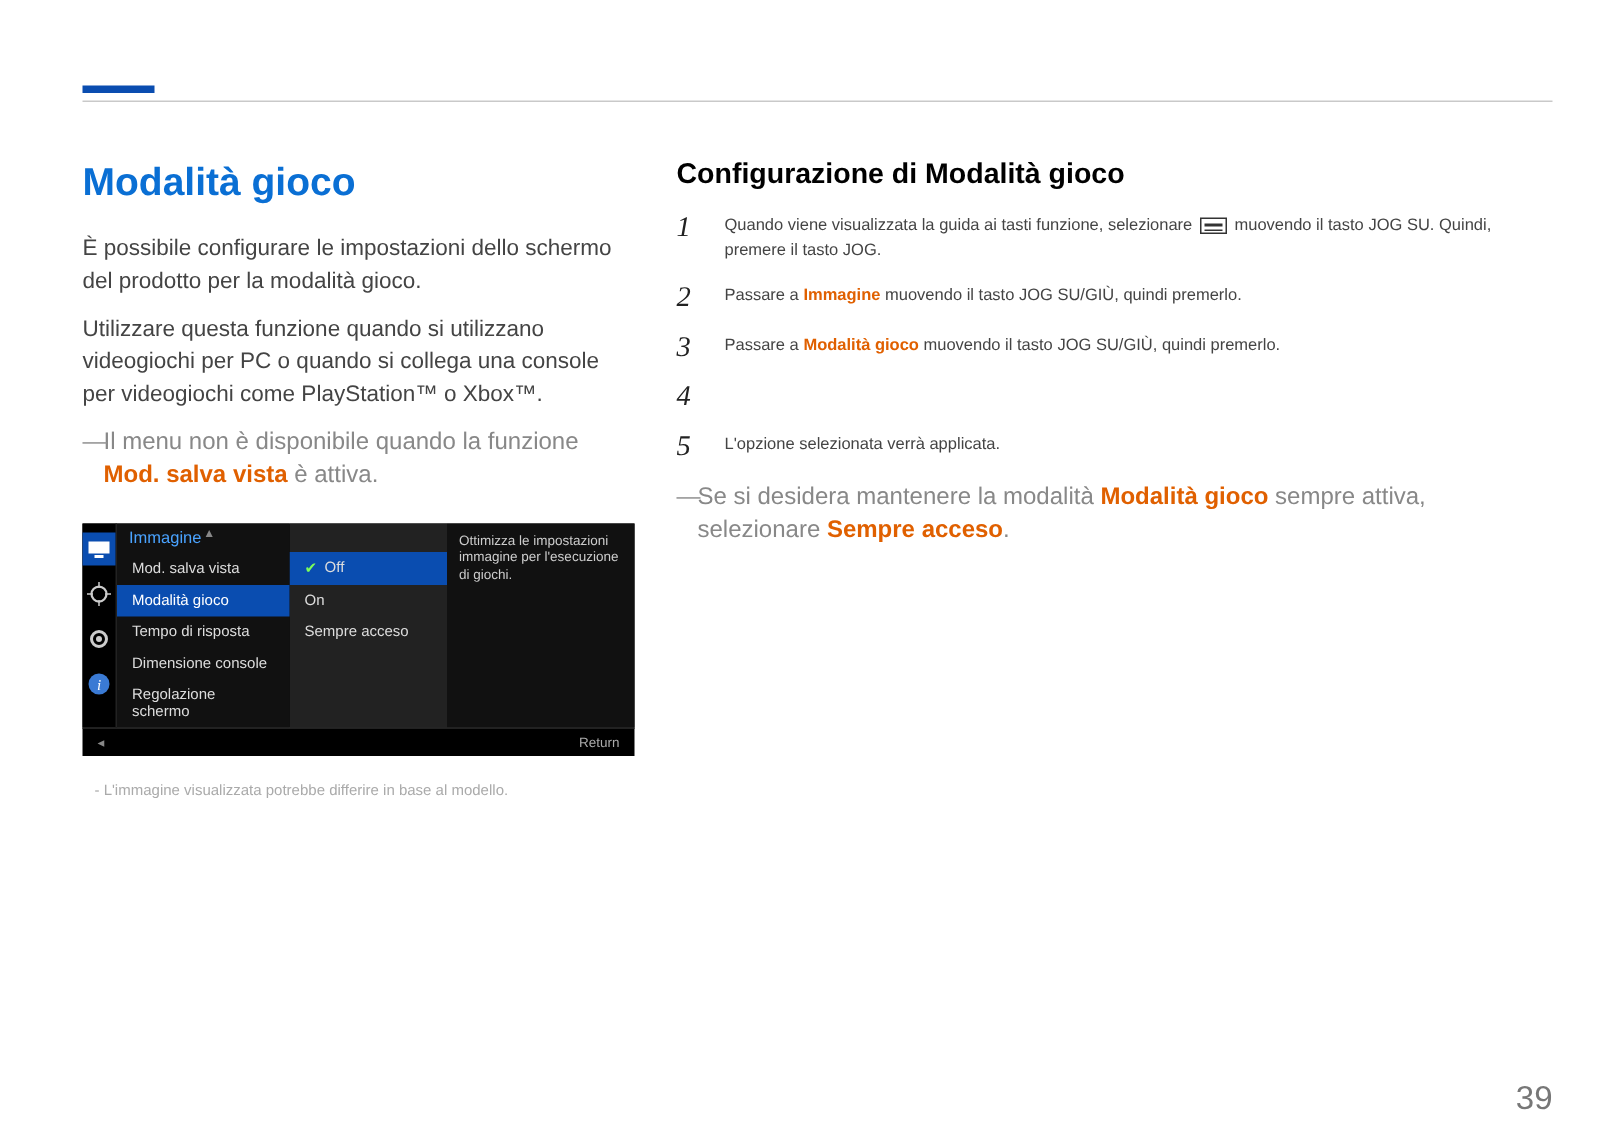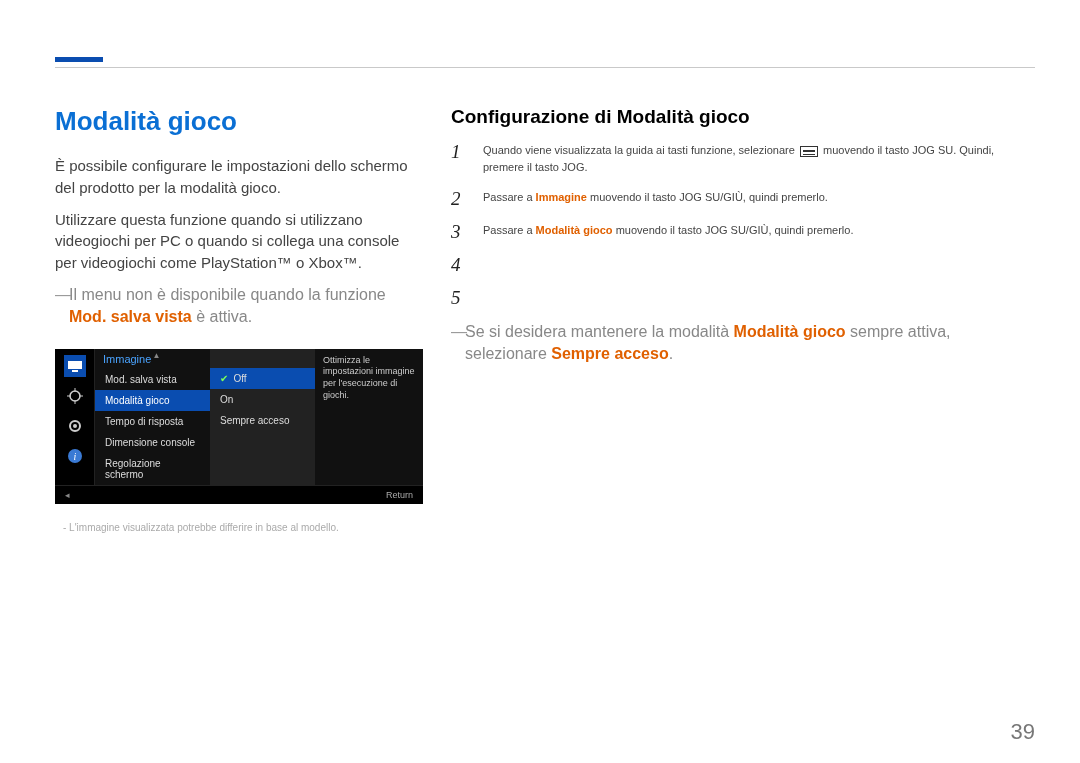--- a/index.html
+++ b/index.html
@@ -140,21 +140,21 @@
     gap: 5px;
   }
   .osd-opt.selected {
     background: #0a4db0;
   }
   .check {
     color: #7cff5a;
     font-size: 10px;
   }
   .osd-desc {
-    width: 108px;
+    width: 125px;
     background: #111;
     padding: 6px 8px;
     font-size: 9px;
     color: #ccc;
     line-height: 1.3;
   }
   .osd-footer {
     position: relative;
     background: #000;
     color: #aaa;
@@ -316,19 +316,20 @@
         </div>
         <div class="step">
           <div class="step-num">3</div>
           <div class="step-text"><span>Passare a </span><span class="em">Modalità gioco</span><span> muovendo il tasto JOG SU/GIÙ, quindi premerlo.</span></div>
         </div>
         <div class="step">
           <div class="step-num">4</div>
         </div>
         <div class="step">
           <div class="step-num">5</div>
+          <div class="step-text"><span>L'opzione selezionata verrà applicata.</span></div>
         </div>
       </div>
     <p class="dash-note" id="note3"><span>Se si desidera mantenere la modalità </span><span class="em">Modalità gioco</span><span> sempre attiva, selezionare </span><span class="em">Sempre acceso</span><span>.</span></p>
   </div>
 </div>
 
 <div class="page-number">39</div>
 
 </body></html>

